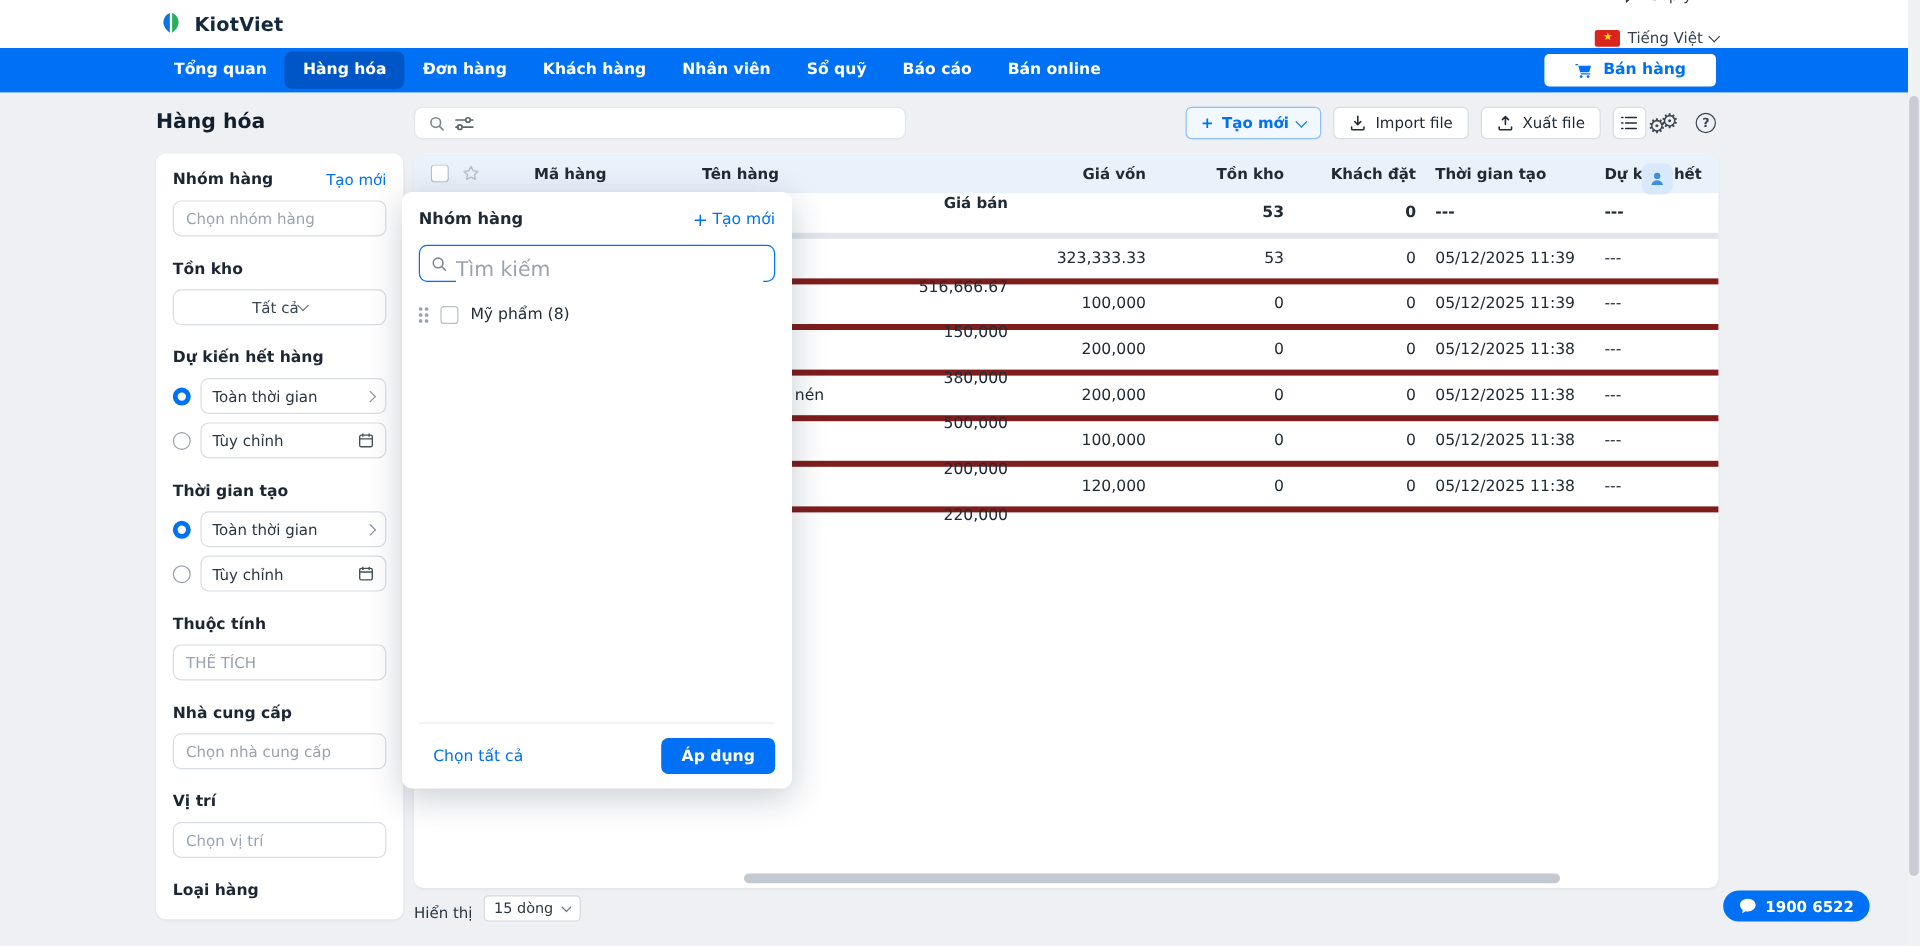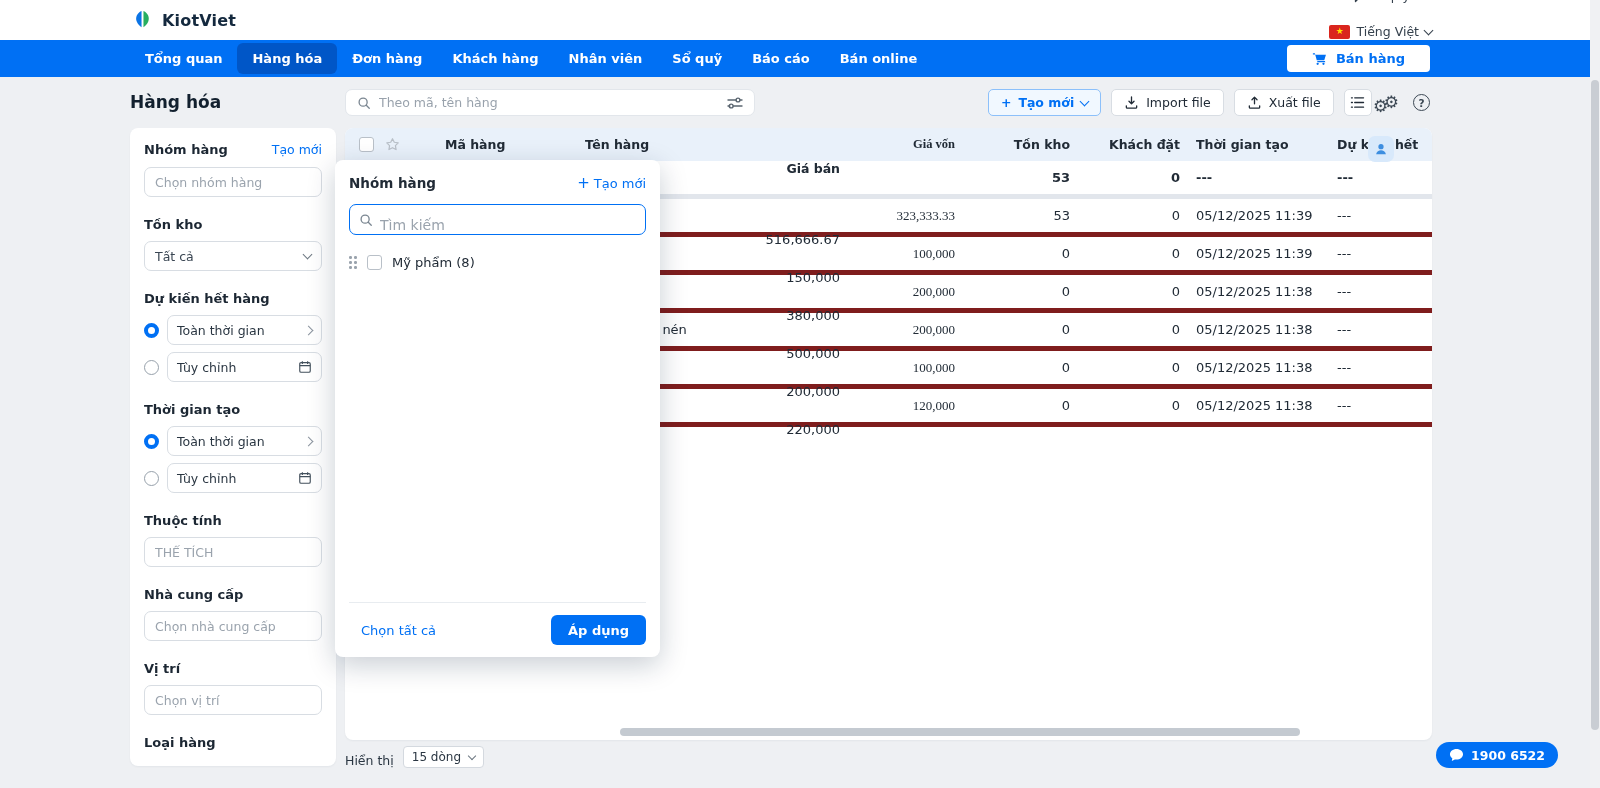--- a/index.html
+++ b/index.html
@@ -61,42 +61,42 @@
   .sidebar { position:absolute; top:128px; left:130px; width:206px; height:638px; background:#fff;
     border-radius:8px; padding:14px; box-shadow:0 1px 2px rgba(20,40,60,.05); }
   .sb-head { display:flex; align-items:center; justify-content:space-between; margin:0 0 10px; }
   .sb-title, .sb-label { font-weight:bold; font-size:13px; color:#1c2733; }
   .sb-label { margin:20px 0 9px; }
   .link { color:#0070f4; font-size:12.5px; cursor:pointer; }
   .sb-input { width:100%; height:30px; border:1px solid #d8dde3; border-radius:7px; padding:0 10px;
     font:inherit; font-size:12.5px; color:#212b36; outline:none; background:#fff; }
   .sb-input::placeholder { color:#9aa3ad; }
   .sb-select { height:30px; border:1px solid #d8dde3; border-radius:7px; display:flex; align-items:center;
-    justify-content:space-between; padding:0 10px; font-size:12.5px; cursor:pointer; color:#3a4653; }
+    justify-content:center; padding:0 10px; font-size:12.5px; cursor:pointer; color:#3a4653; }
   .radio-row { display:flex; align-items:center; gap:8px; margin-bottom:7px; cursor:pointer; }
   .radio { width:15px; height:15px; border-radius:50%; border:1.6px solid #97a1ab; background:#fff; flex:none; }
   .radio.sel { border:4.6px solid #0070f4; }
   .radio-box { flex:1; height:30px; border:1px solid #d8dde3; border-radius:7px; display:flex;
     align-items:center; justify-content:space-between; padding:0 9px; font-size:12.5px; color:#2a3642; }
 
   
   .card { position:absolute; top:128px; left:345px; width:1087px; height:612px; background:#fff;
     border-radius:8px; box-shadow:0 1px 2px rgba(20,40,60,.05); }
   .thead { display:flex; align-items:center; height:33px; background:#e9f1fa; border-radius:8px 8px 0 0;
     font-weight:bold; font-size:12.5px; padding:0 14px; color:#212b36; }
   .trow { display:flex; align-items:center; height:38px; border-bottom:5px solid #7f1d1d; padding:0 14px; }
   .trow.group { font-weight:bold; border-bottom-color:#e2e6ec; }
   .cell { flex:none; white-space:nowrap; overflow:hidden; }
   .c-check { width:26px; display:flex; }
   .c-star  { width:30px; display:flex; color:#b9c0c8; }
   .c-code  { width:140px; padding-left:30px; }
   .c-name  { width:160px; padding-left:30px; }
   .c-name.peek { padding-left:95px; }
   .c-price { width:125px; text-align:right;margin-top:48px; }
-  .c-cost  { width:115px; text-align:right;font-family:Liberation Serif, serif; }
+  .c-cost  { width:115px; text-align:right; }
   .c-stock { width:115px; text-align:right; }
   .c-ord   { width:110px; text-align:right; }
   .c-time  { width:141px; padding-left:16px; }
   .c-fc    { flex:1; padding-left:16px; }
   .cb { width:15px; height:15px; border:1.5px solid #b9c0c8; border-radius:3px; background:#fff;
     display:inline-block; flex:none; cursor:pointer; }
   .hscroll { position:absolute; left:275px; bottom:4px; width:680px; height:8px; border-radius:4px;
     background:#c4cad1; cursor:pointer; }
 
   
@@ -110,21 +110,21 @@
   
   .popup { position:absolute; top:160px; left:335px; width:325px; height:497px; background:#fff;
     border-radius:8px; box-shadow:0 8px 28px rgba(10,30,60,.22); z-index:40; display:flex;
     flex-direction:column; padding:15px 14px 12px; }
   .popup-head { display:flex; align-items:center; justify-content:space-between; margin-bottom:13px; }
   .popup-title { font-weight:bold; font-size:13.5px; }
   .popup-create { display:flex; align-items:center; gap:4px; color:#0070f4; font-size:13px; cursor:pointer; }
   .popup-create .plus { font-size:15px; line-height:1; }
   .popup-search { height:31px; border:1.5px solid #0070f4; border-radius:7px; display:flex; align-items:center;
     gap:7px; padding:0 9px; margin-bottom:15px; }
-  .popup-search input { flex:1; border:none; outline:none; font:inherit; font-size:14px;margin-top:11px; }
+  .popup-search input { flex:1; border:none; outline:none; font:inherit; font-size:17px;margin-top:11px; }
   .popup-search input::placeholder { color:#9aa3ad; }
   .popup-item { display:flex; align-items:center; gap:10px; padding:5px 0; cursor:pointer; }
   .dots { width:8px; height:13px; position:relative; flex:none; cursor:grab; }
   .dots::before { content:""; position:absolute; top:0; left:0; width:2.5px; height:2.5px; border-radius:50%;
     background:#9aa3ad; box-shadow:5px 0 0 #9aa3ad, 0 5px 0 #9aa3ad, 5px 5px 0 #9aa3ad,
     0 10px 0 #9aa3ad, 5px 10px 0 #9aa3ad; }
   .popup-footer { margin-top:auto; border-top:1px solid #e8ecf0; padding-top:12px; display:flex;
     align-items:center; justify-content:space-between; }
   .popup-footer .link { font-size:13px;margin-left:12px; }
   .apply-btn { background:#0070f4; color:#fff; border:none; border-radius:6px; height:30px; padding:0 17px;
@@ -236,21 +236,20 @@
 
 <h1 class="page-title">Hàng hóa</h1>
 
 <div class="searchbar">
   <span>
     <svg width="14" height="14" viewBox="0 0 16 16" fill="none" stroke="#7a8691" stroke-width="1.5" stroke-linecap="round">
         <circle cx="7" cy="7" r="4.6"></circle>
         <path d="M10.6 10.6L14 14"></path>
       </svg>
   </span>
-  <input placeholder="Theo mã, tên hàng" style="">
   <span>
     <svg width="16" height="14" viewBox="0 0 16 14" fill="none" stroke="#5a6570" stroke-width="1.4" stroke-linecap="round">
         <path d="M1 4h8M13.2 4H15M1 10h1.8M6.4 10H15"></path>
         <circle cx="11" cy="4" r="1.9"></circle>
         <circle cx="4.2" cy="10" r="1.9"></circle>
       </svg>
   </span>
 </div>
 
 <div class="actions">

